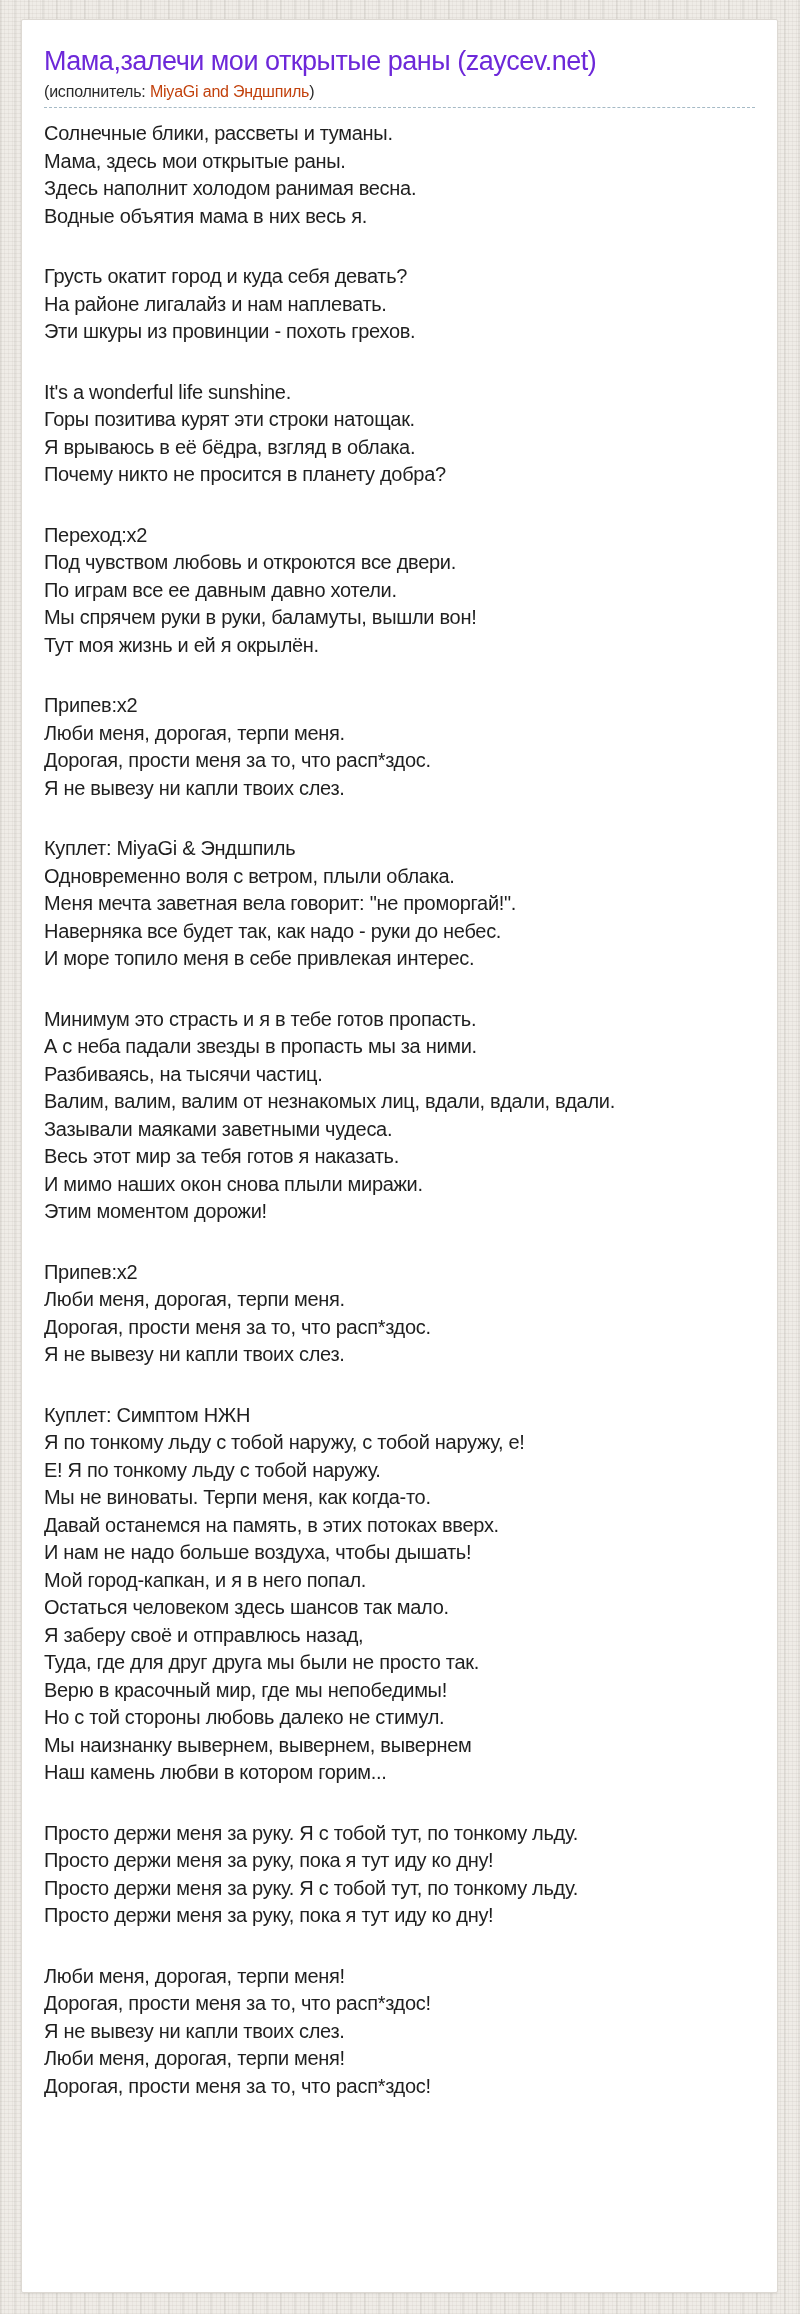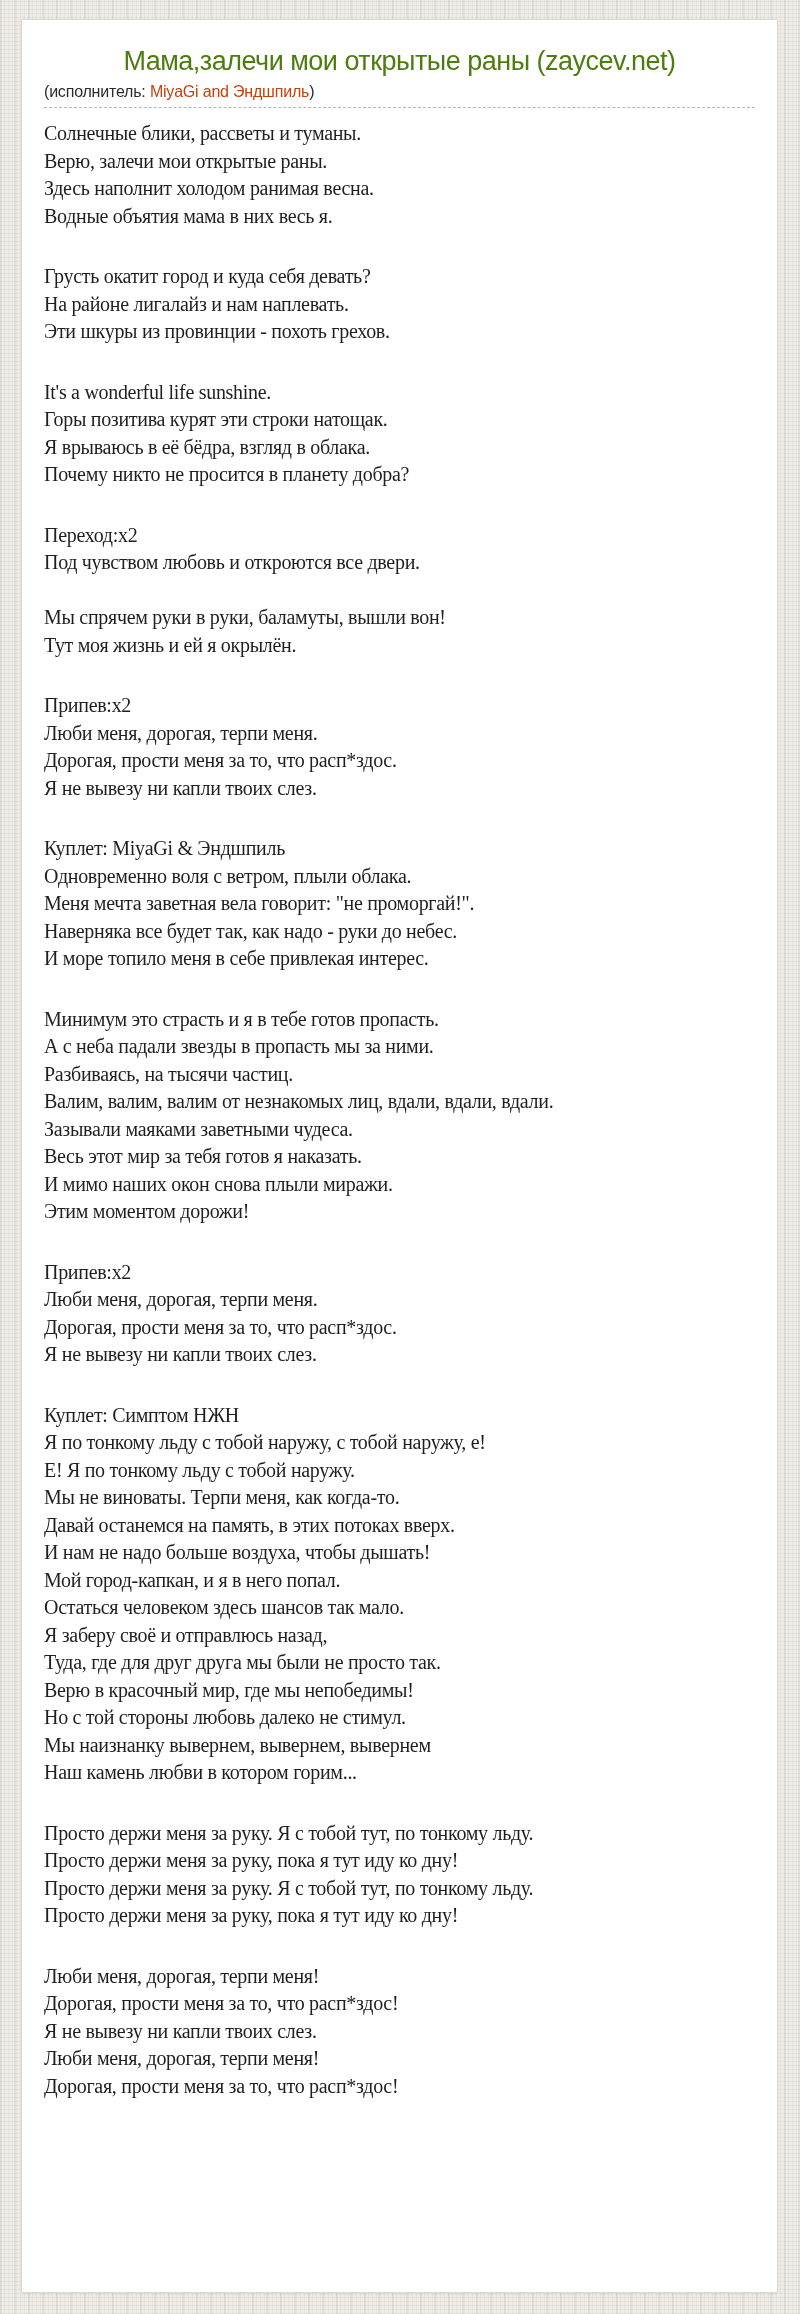--- a/index.html
+++ b/index.html
@@ -29,24 +29,23 @@
     border: 1px solid #ddd9d3;
     border-radius: 2px;
     box-shadow: 0 1px 3px rgba(0,0,0,0.06);
     padding: 18px 22px 28px 22px;
   }
   .song-title {
     margin: 8px 0 5px 0;
     font-size: 27px;
     font-weight: 400;
     letter-spacing: -0.5px;
-    color: #4d7c0f;
+    color: #6d28d9;
     line-height: 1.15;
     white-space: nowrap;
-    text-align: center;
   }
   .artist-line {
     font-size: 16px;
     color: #2b2b2b;
     letter-spacing: -0.2px;
     line-height: 1.2;
   }
   .artist-link {
     color: #c2410c;
     text-decoration: none;
@@ -59,43 +58,42 @@
   }
   .lyrics {
     margin-top: 12px;
     font-size: 20px;
     line-height: 27.5px;
     letter-spacing: -0.3px;
     color: #1f1f1f;
   }
   .lyrics p.stanza {
     margin: 0;
-    font-family: Liberation Serif, serif;
   }
   .lyrics p.stanza + p.stanza {
     margin-top: 33px;
   }
 </style>
 </head>
 <body>
 
 <div class="card">
   <h1 class="song-title">Мама,залечи мои открытые раны (zaycev.net)</h1>
 
   <div class="artist-line">
     <span>(исполнитель: </span><a class="artist-link">MiyaGi and Эндшпиль</a><span>)</span>
   </div>
 
   <div class="dotted-separator"></div>
 
   <div class="lyrics">
-      <p class="stanza"><span>Солнечные блики, рассветы и туманы.</span><br><span>Верю, залечи мои открытые раны.</span><br><span>Здесь наполнит холодом ранимая весна.</span><br><span>Водные объятия мама в них весь я.</span></p>
+      <p class="stanza"><span>Солнечные блики, рассветы и туманы.</span><br><span>Мама, здесь мои открытые раны.</span><br><span>Здесь наполнит холодом ранимая весна.</span><br><span>Водные объятия мама в них весь я.</span></p>
       <p class="stanza"><span>Грусть окатит город и куда себя девать?</span><br><span>На районе лигалайз и нам наплевать.</span><br><span>Эти шкуры из провинции - похоть грехов.</span><br></p>
       <p class="stanza"><span>It's a wonderful life sunshine.</span><br><span>Горы позитива курят эти строки натощак.</span><br><span>Я врываюсь в её бёдра, взгляд в облака.</span><br><span>Почему никто не просится в планету добра?</span></p>
-      <p class="stanza"><span>Переход:x2</span><br><span>Под чувством любовь и откроются все двери.</span><br><br><span>Мы спрячем руки в руки, баламуты, вышли вон!</span><br><span>Тут моя жизнь и ей я окрылён.</span></p>
+      <p class="stanza"><span>Переход:x2</span><br><span>Под чувством любовь и откроются все двери.</span><br><span>По играм все ее давным давно хотели.</span><br><span>Мы спрячем руки в руки, баламуты, вышли вон!</span><br><span>Тут моя жизнь и ей я окрылён.</span></p>
       <p class="stanza"><span>Припев:x2</span><br><span>Люби меня, дорогая, терпи меня.</span><br><span>Дорогая, прости меня за то, что расп*здос.</span><br><span>Я не вывезу ни капли твоих слез.</span></p>
       <p class="stanza"><span>Куплет: MiyaGi &amp; Эндшпиль</span><br><span>Одновременно воля с ветром, плыли облака.</span><br><span>Меня мечта заветная вела говорит: "не проморгай!".</span><br><span>Наверняка все будет так, как надо - руки до небес.</span><br><span>И море топило меня в себе привлекая интерес.</span></p>
       <p class="stanza"><span>Минимум это страсть и я в тебе готов пропасть.</span><br><span>А с неба падали звезды в пропасть мы за ними.</span><br><span>Разбиваясь, на тысячи частиц.</span><br><span>Валим, валим, валим от незнакомых лиц, вдали, вдали, вдали.</span><br><span>Зазывали маяками заветными чудеса.</span><br><span>Весь этот мир за тебя готов я наказать.</span><br><span>И мимо наших окон снова плыли миражи.</span><br><span>Этим моментом дорожи!</span></p>
       <p class="stanza"><span>Припев:x2</span><br><span>Люби меня, дорогая, терпи меня.</span><br><span>Дорогая, прости меня за то, что расп*здос.</span><br><span>Я не вывезу ни капли твоих слез.</span></p>
       <p class="stanza"><span>Куплет: Симптом НЖН</span><br><span>Я по тонкому льду с тобой наружу, с тобой наружу, е!</span><br><span>Е! Я по тонкому льду с тобой наружу.</span><br><span>Мы не виноваты. Терпи меня, как когда-то.</span><br><span>Давай останемся на память, в этих потоках вверх.</span><br><span>И нам не надо больше воздуха, чтобы дышать!</span><br><span>Мой город-капкан, и я в него попал.</span><br><span>Остаться человеком здесь шансов так мало.</span><br><span>Я заберу своё и отправлюсь назад,</span><br><span>Туда, где для друг друга мы были не просто так.</span><br><span>Верю в красочный мир, где мы непобедимы!</span><br><span>Но с той стороны любовь далеко не стимул.</span><br><span>Мы наизнанку вывернем, вывернем, вывернем</span><br><span>Наш камень любви в котором горим...</span></p>
       <p class="stanza"><span>Просто держи меня за руку. Я с тобой тут, по тонкому льду.</span><br><span>Просто держи меня за руку, пока я тут иду ко дну!</span><br><span>Просто держи меня за руку. Я с тобой тут, по тонкому льду.</span><br><span>Просто держи меня за руку, пока я тут иду ко дну!</span></p>
       <p class="stanza"><span>Люби меня, дорогая, терпи меня!</span><br><span>Дорогая, прости меня за то, что расп*здос!</span><br><span>Я не вывезу ни капли твоих слез.</span><br><span>Люби меня, дорогая, терпи меня!</span><br><span>Дорогая, прости меня за то, что расп*здос!</span><br></p>
     </div>
 </div>
 

